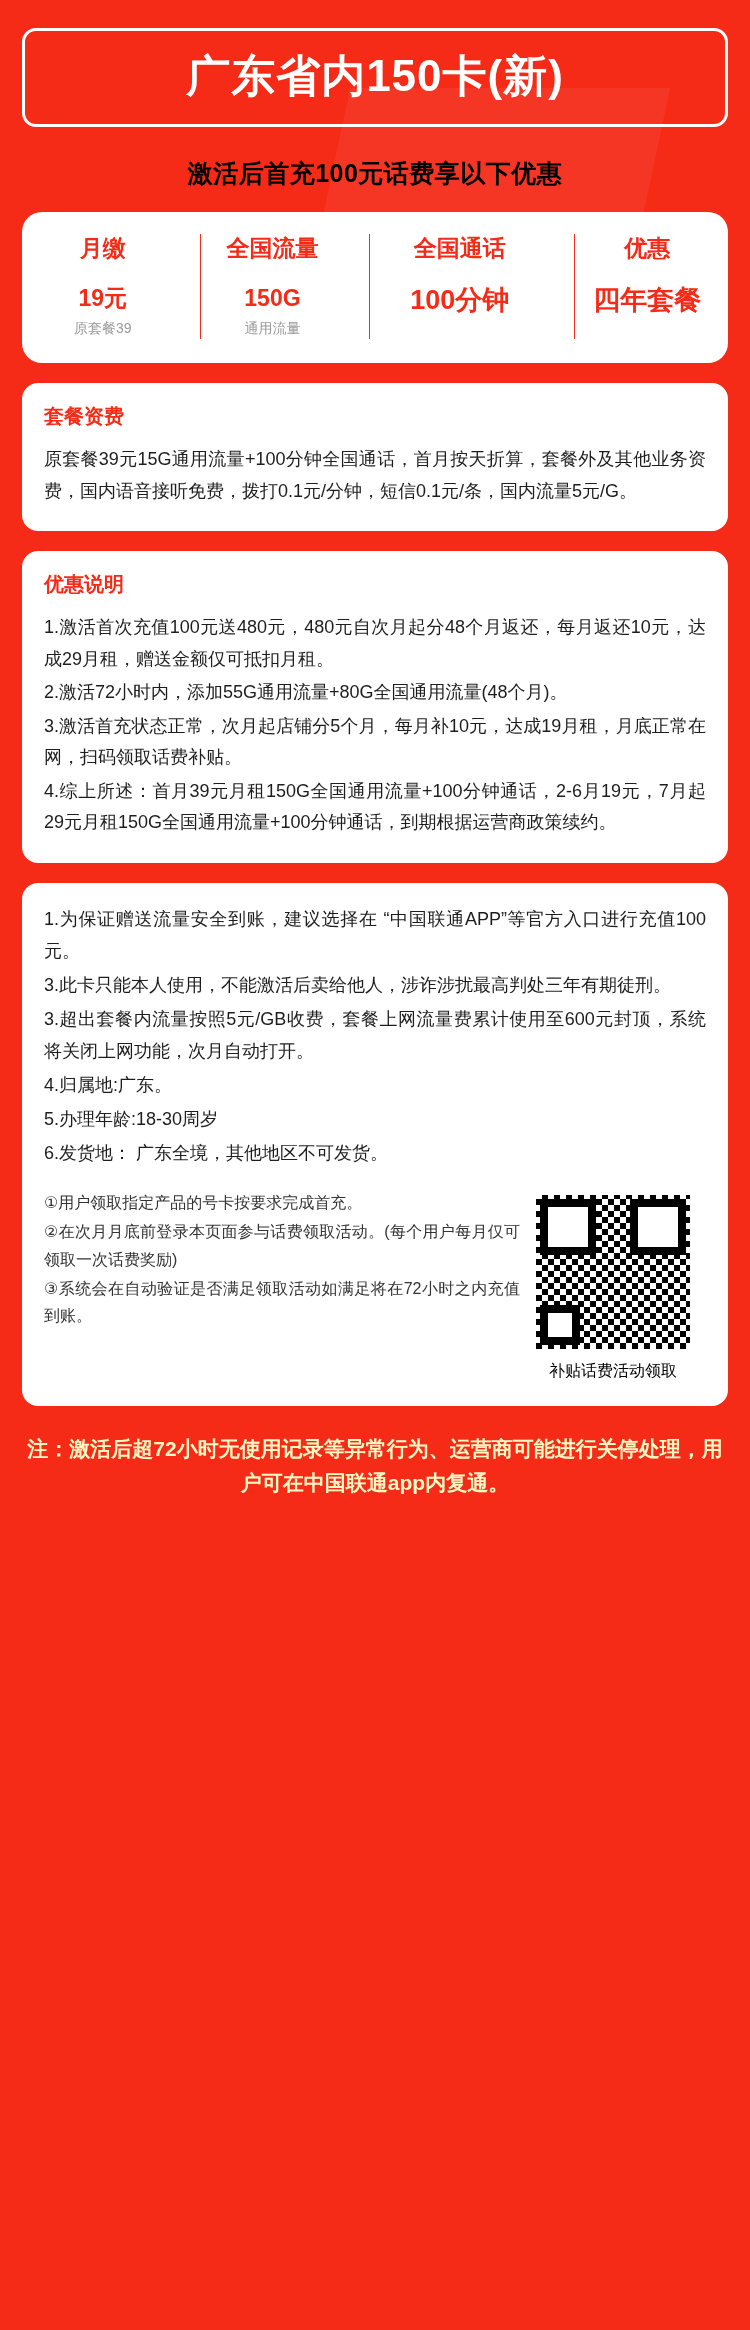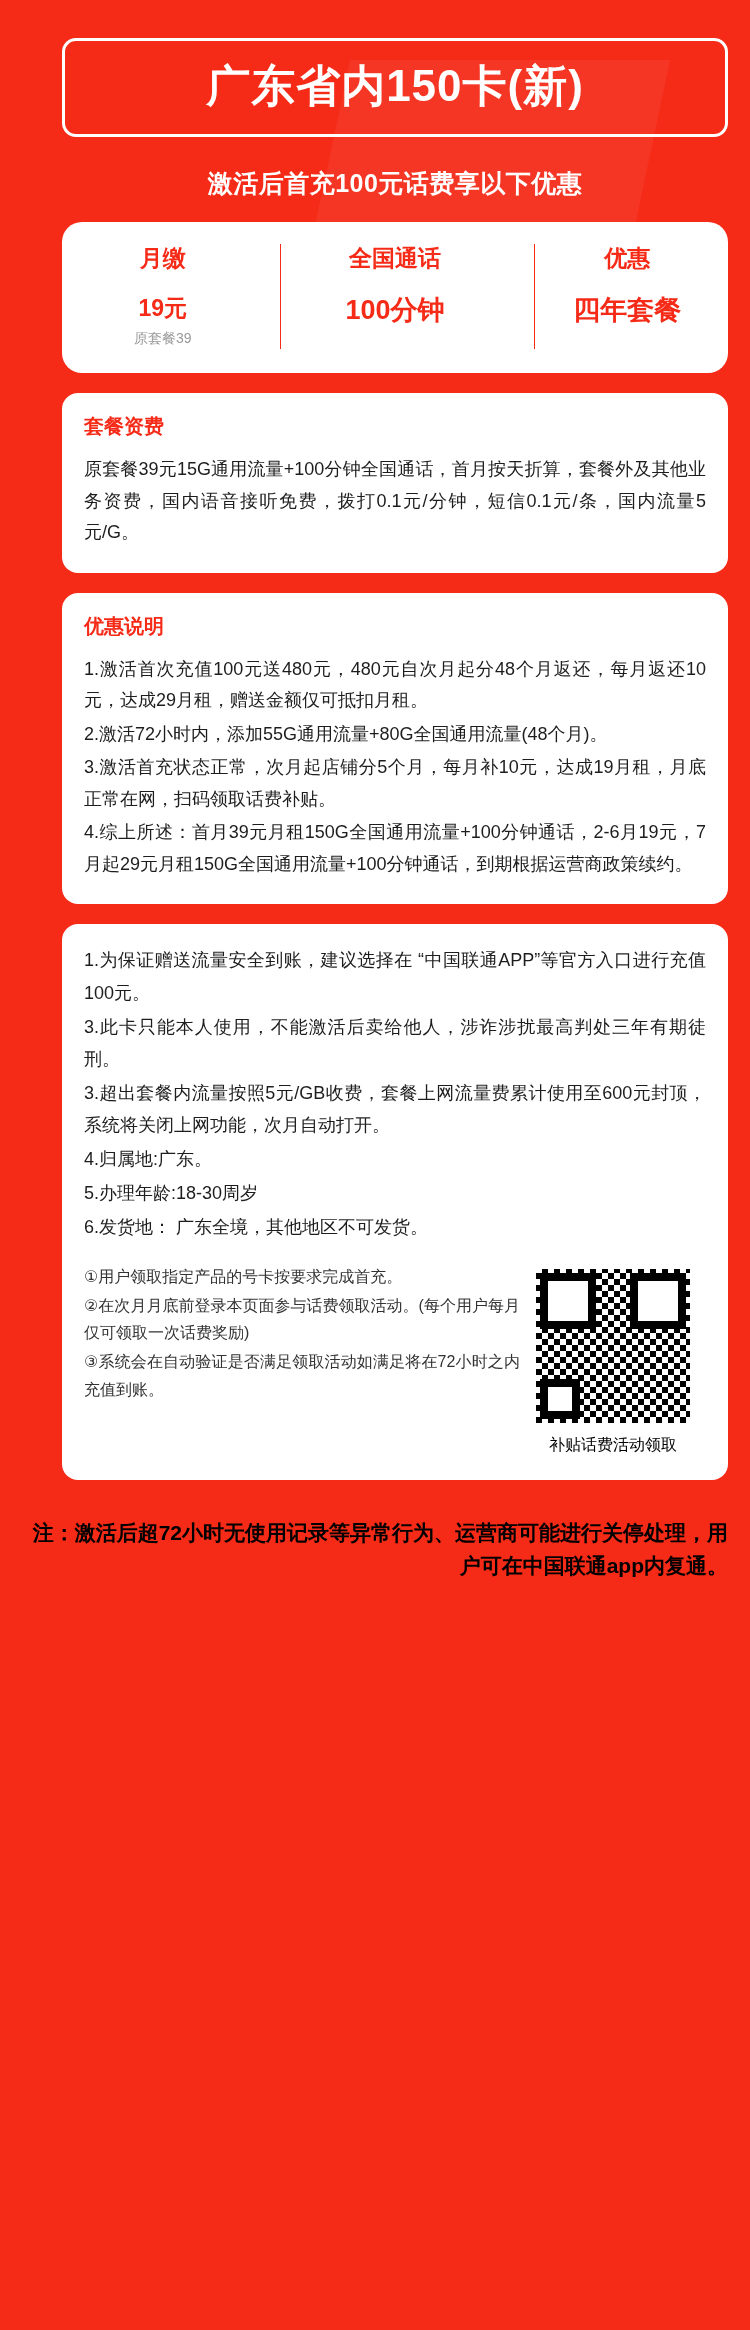--- a/index.html
+++ b/index.html
@@ -28,21 +28,21 @@
     position: absolute;
     top: 60px;
     left: 330px;
     width: 320px;
     height: 190px;
     background: rgba(255,255,255,0.06);
     transform: skewX(-12deg);
     pointer-events: none;
     z-index: 0;
   }
-  .content { position: relative; z-index: 2; padding: 10px 22px; margin-left: 40px; }
+  .content { position: relative; z-index: 2; padding: 0 22px; }
 
   
   .hero {
     margin-top: 28px;
     border: 3px solid #ffffff;
     border-radius: 14px;
     padding: 20px 10px 22px;
     text-align: center;
   }
   .hero-title {
@@ -50,21 +50,21 @@
     font-weight: bold;
     letter-spacing: 1px;
     line-height: 1.15;
     color: #ffffff;
   }
   .hero-sub {
     margin-top: 30px;
     text-align: center;
     font-size: 25px;
     font-weight: bold;
-    color: #ffffff;
+    color: #000000;
     letter-spacing: 0.5px;
   }
 
   
   .spec-card {
     margin-top: 22px;
     background: #ffffff;
     border-radius: 20px;
     padding: 16px 8px 18px;
     display: flex;
@@ -174,45 +174,50 @@
   .qr-corner { bottom: 4px; left: 4px; }
   .qr-caption {
     margin-top: 10px;
     font-size: 16px;
     color: #000000;
   }
 
   
   .footer-note {
     margin: 26px 22px 30px;
-    color: #000000;
+    color: #fef9c3;
     font-size: 21px;
     font-weight: bold;
     line-height: 1.6;
-    text-align: right;
+    text-align: center;
   }
 </style>
 </head>
 <body>
 
 <div class="page">
   <div class="bg-deco"></div>
 
   <div class="content">
 
     <div class="hero">
       <div class="hero-title">广东省内150卡(新)</div>
     </div>
     <div class="hero-sub">激活后首充100元话费享以下优惠</div>
 
     <div class="spec-card">
       <div class="spec-col">
         <div class="spec-head">月缴</div>
         <div class="spec-value">19元</div>
         <div class="spec-note">原套餐39</div>
+      </div>
+      <div class="spec-col">
+        <div class="spec-head">全国流量</div>
+        <div class="spec-value">150G</div>
+        <div class="spec-note">通用流量</div>
       </div>
       <div class="spec-col wide">
         <div class="spec-head">全国通话</div>
         <div class="spec-value small">100分钟</div>
         <div class="spec-note"></div>
       </div>
       <div class="spec-col">
         <div class="spec-head">优惠</div>
         <div class="spec-value small">四年套餐</div>
         <div class="spec-note"></div>

